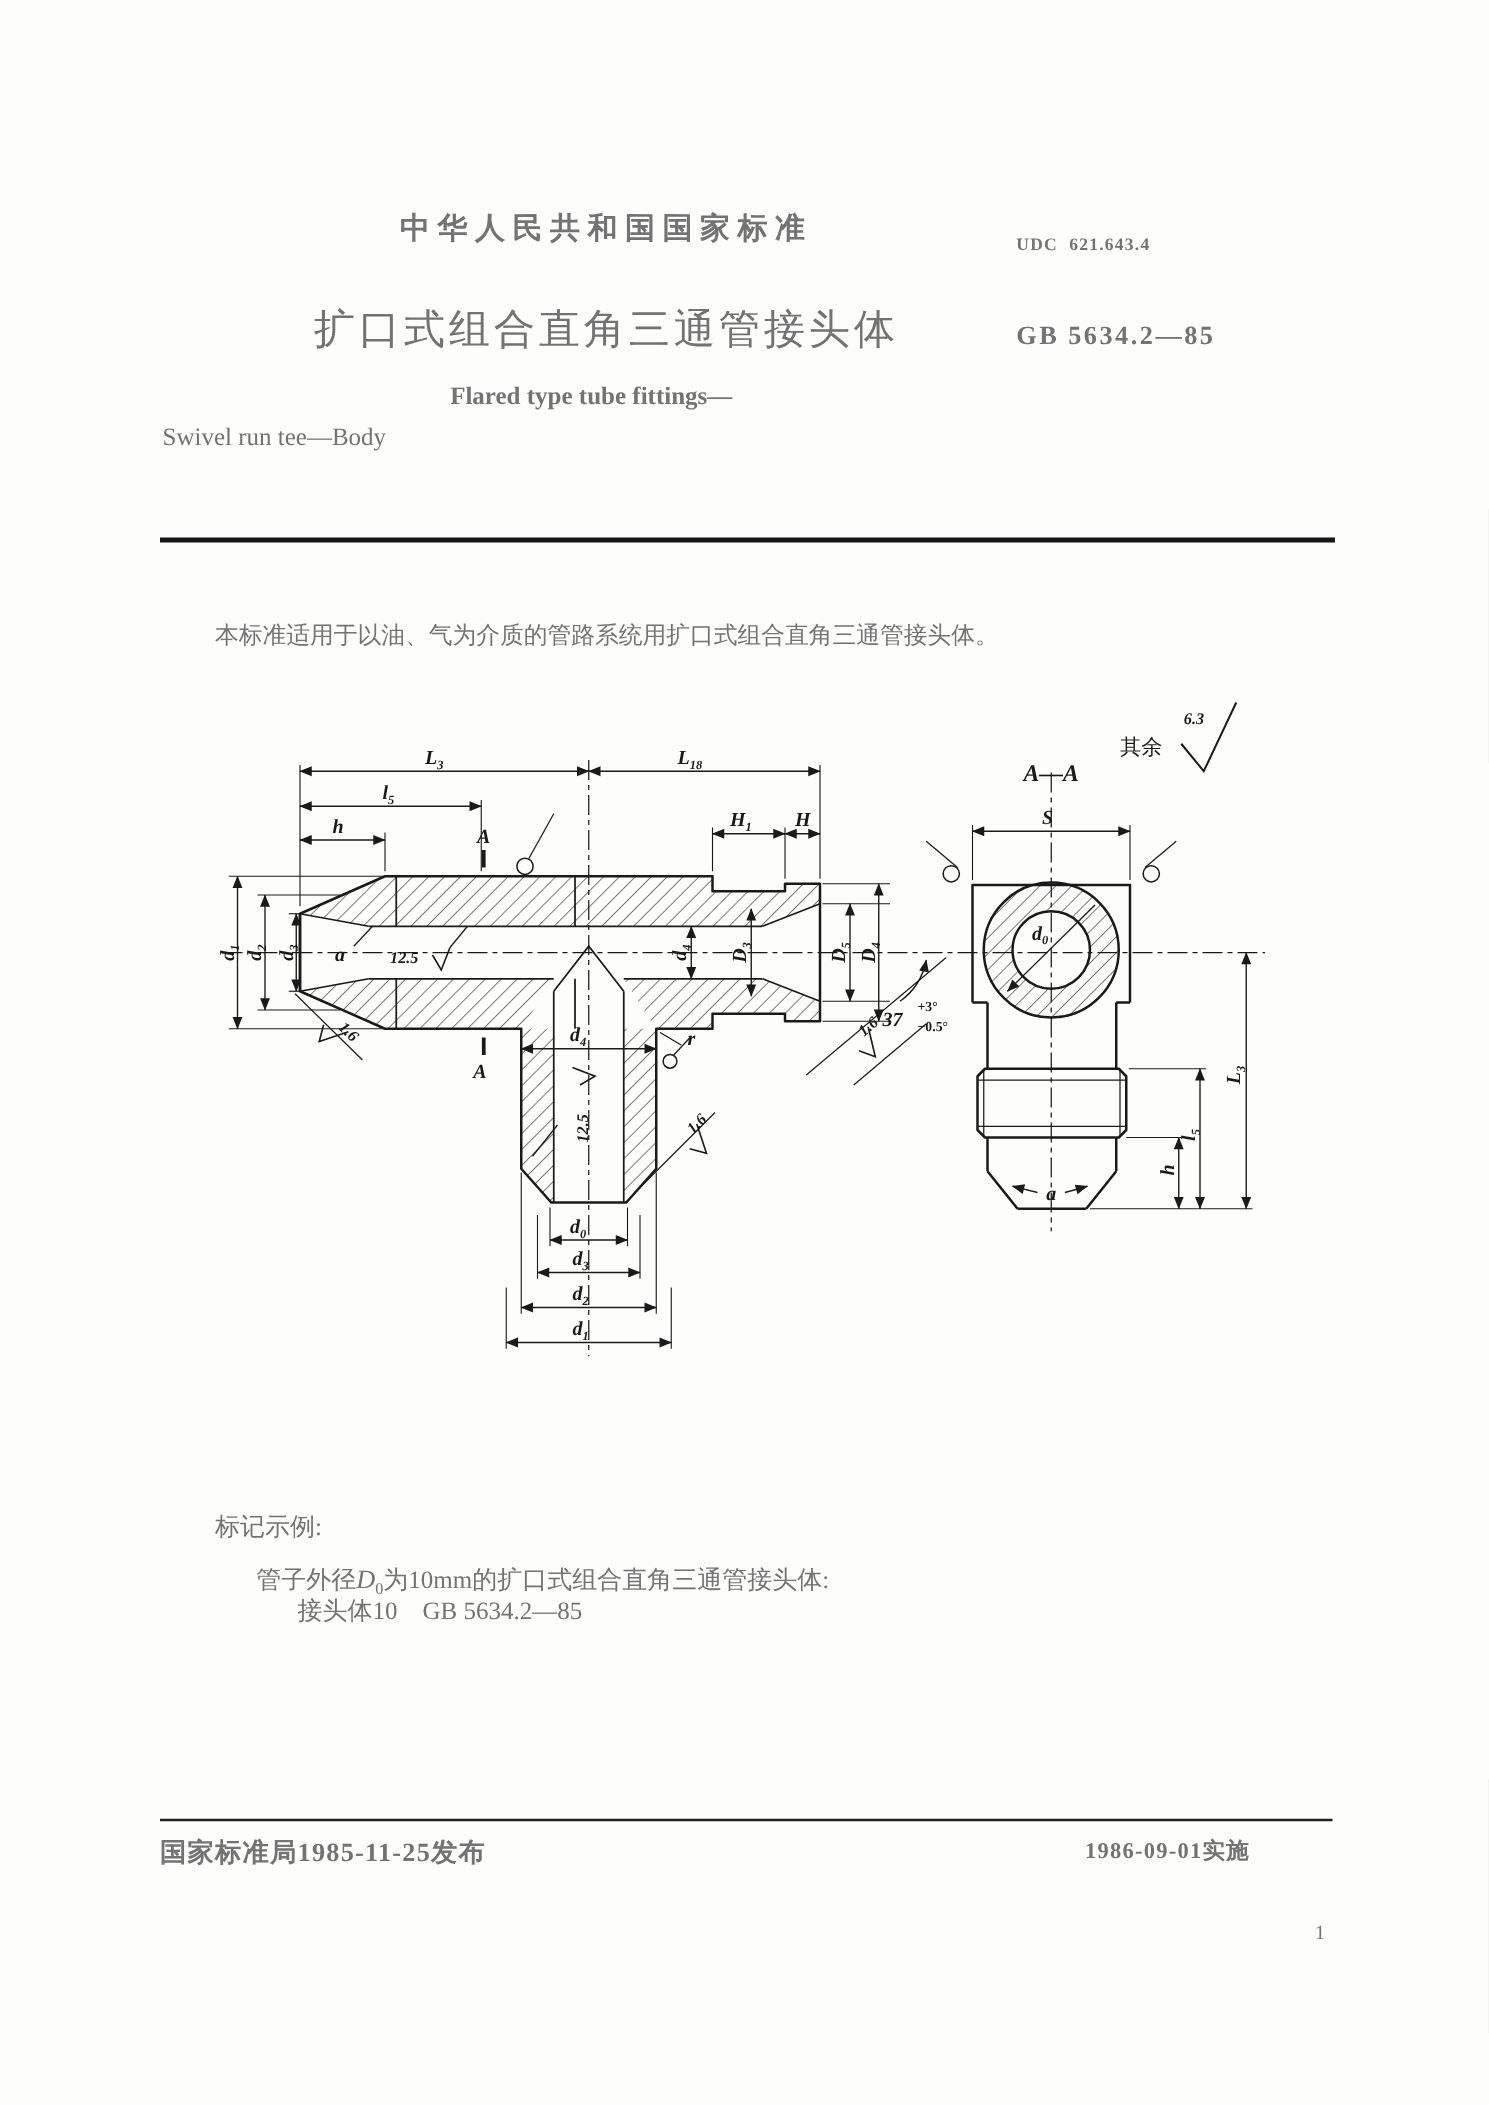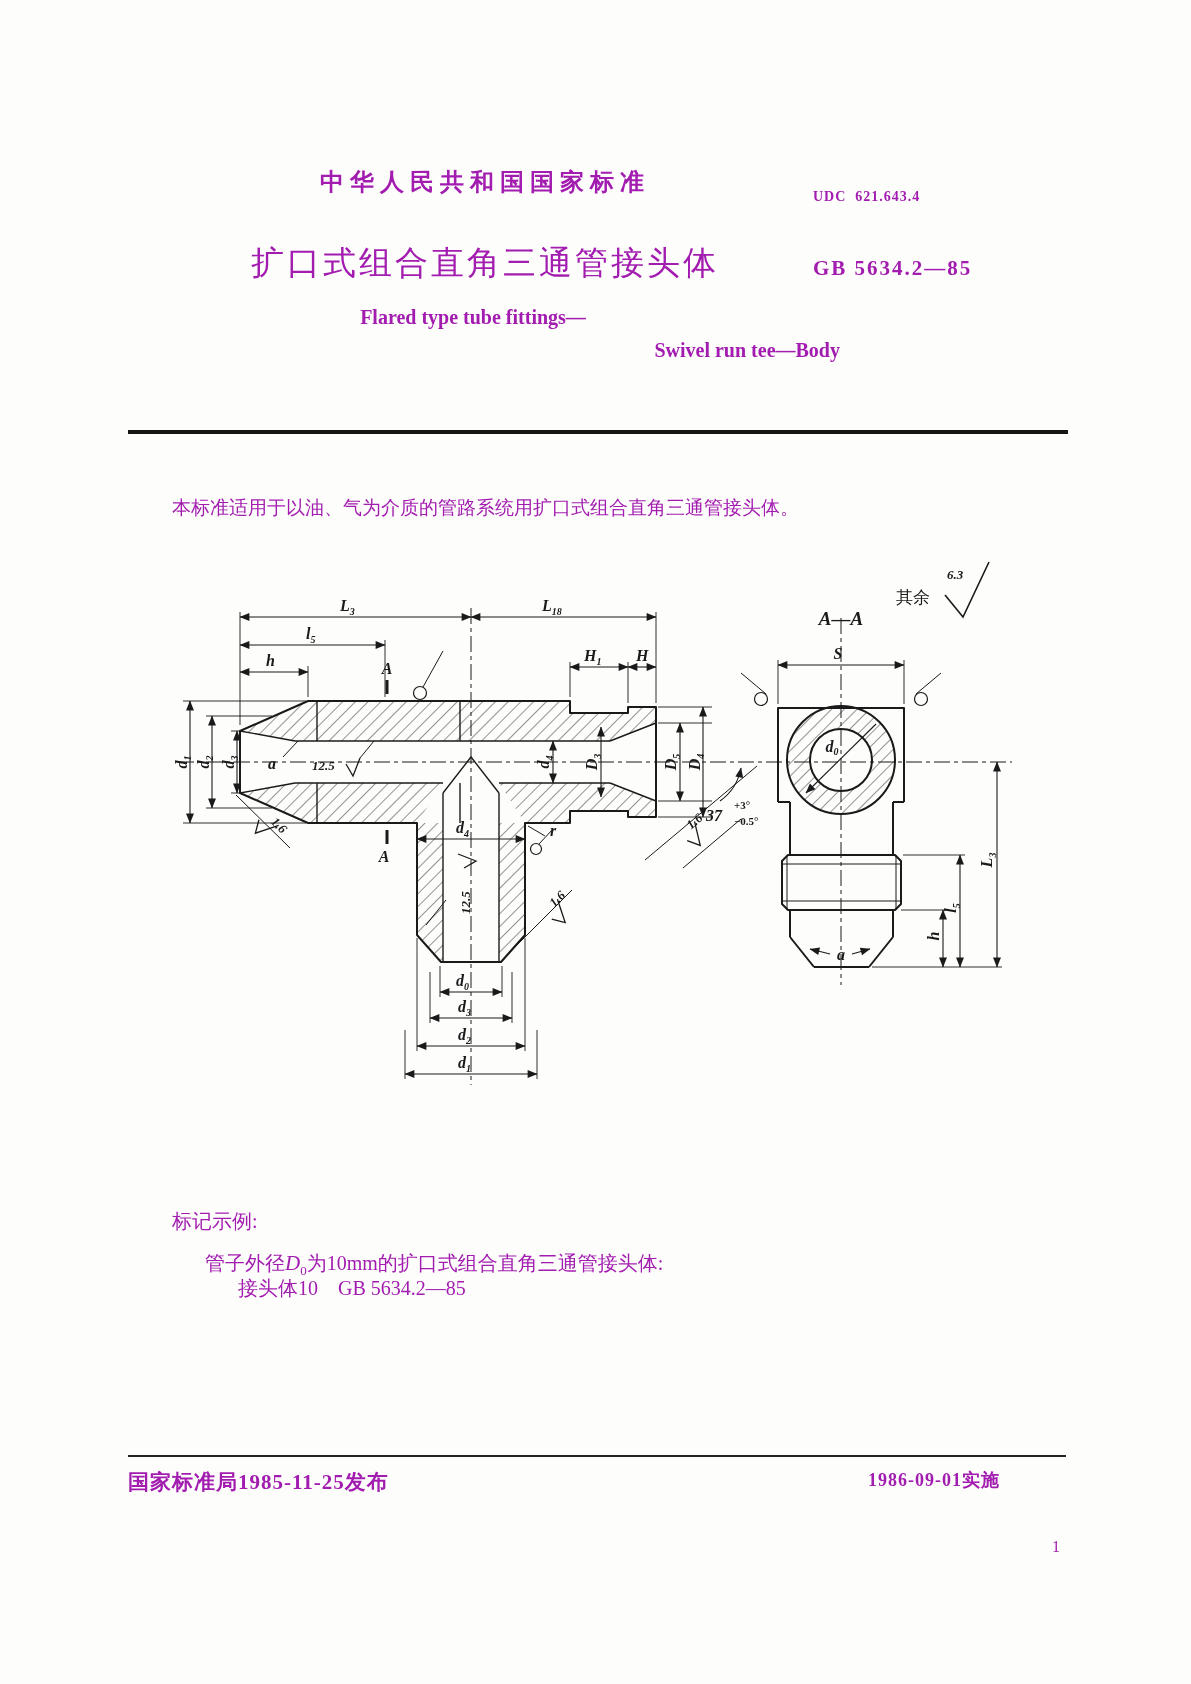--- a/index.html
+++ b/index.html
@@ -1,30 +1,30 @@
 <!DOCTYPE html>
 <html><head>
 <meta charset="utf-8">
 <style>
   html,body{margin:0;padding:0;background:#e8e8e8;}
   .page{
     position:relative;width:1191px;height:1684px;margin:0 auto;
-    background:#fdfdfc;color:#a21caf;
+    background:#fdfdfc;color:#737373;
     font-family:"Liberation Serif","DejaVu Serif",serif;
     overflow:hidden;
   }
   .abs{position:absolute;}
   .c-org{left:130px;top:166px;width:710px;text-align:center;
     font-size:24px;font-weight:700;letter-spacing:6px;}
   .c-udc{left:813px;top:189px;font-size:14px;font-weight:700;white-space:pre;letter-spacing:1px;}
   .c-title{left:130px;top:241px;width:710px;text-align:center;
     font-size:33px;font-weight:400;letter-spacing:3px;}
   .c-gbno{left:813px;top:256px;font-size:21px;font-weight:700;letter-spacing:2px;white-space:pre;}
   .c-en{left:118px;top:306px;width:710px;text-align:center;font-size:20px;font-weight:700;}
-  .c-en2{left:130px;top:339px;width:710px;text-align:right;font-size:20px;font-weight:700;}
+  .c-en2{left:130px;top:339px;width:710px;text-align:left;font-size:20px;font-weight:400;}
   .rule{left:128px;top:430px;width:940px;height:4px;background:#161616;}
   .c-scope{left:172px;top:459px;width:780px;font-size:19px;margin-top:36px;}
   .ex-head{left:172px;top:1208px;font-size:20px;}
   .ex-l1{left:205px;top:1250px;font-size:20px;}
   .ex-l1 .dsym{font-style:italic;font-size:21px;}
   .ex-l1 sub{font-size:13px;}
   .ex-l2{left:238px;top:1275px;font-size:20px;white-space:pre;}
   .f-line{left:128px;top:1455px;width:938px;height:2px;background:#222;}
   .f-left{left:128px;top:1468px;font-size:21px;font-weight:700;letter-spacing:1px;}
   .f-right{left:650px;top:1468px;width:350px;text-align:right;font-size:18px;font-weight:700;letter-spacing:1px;}

